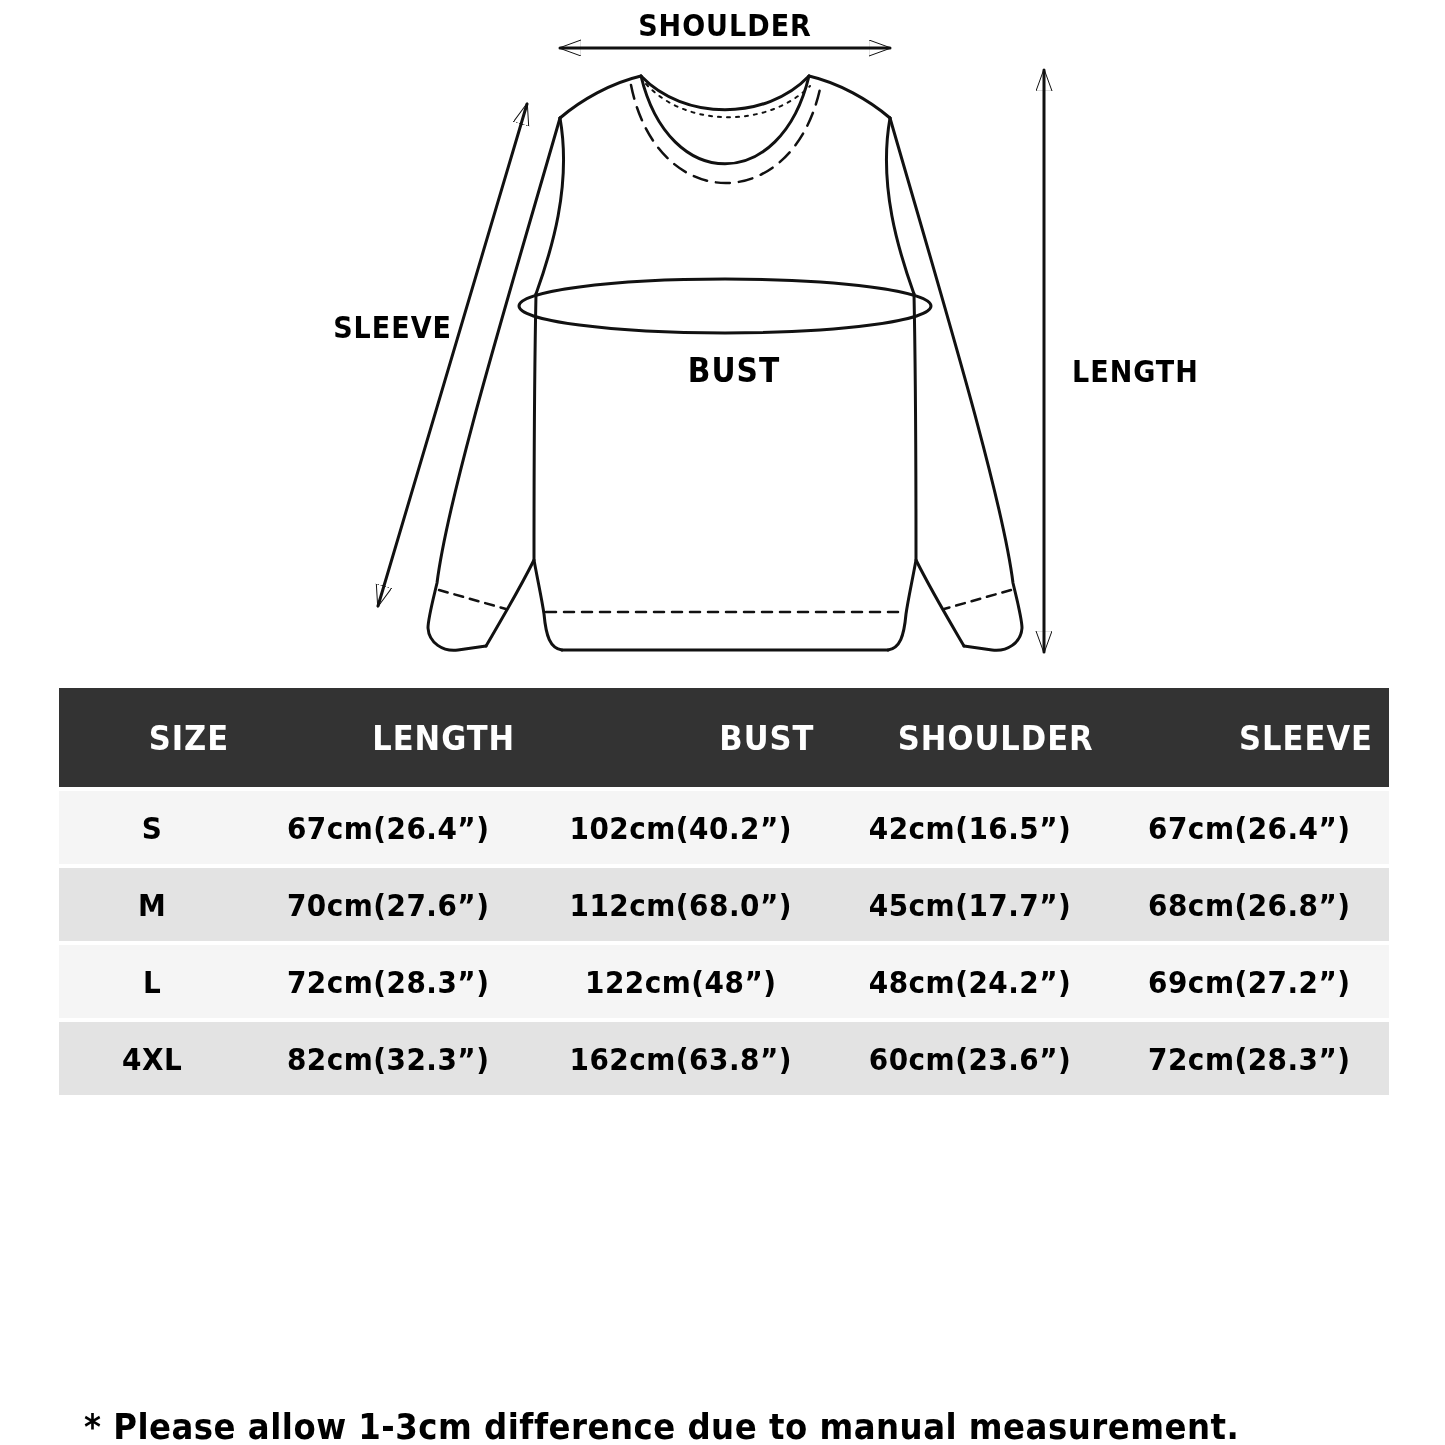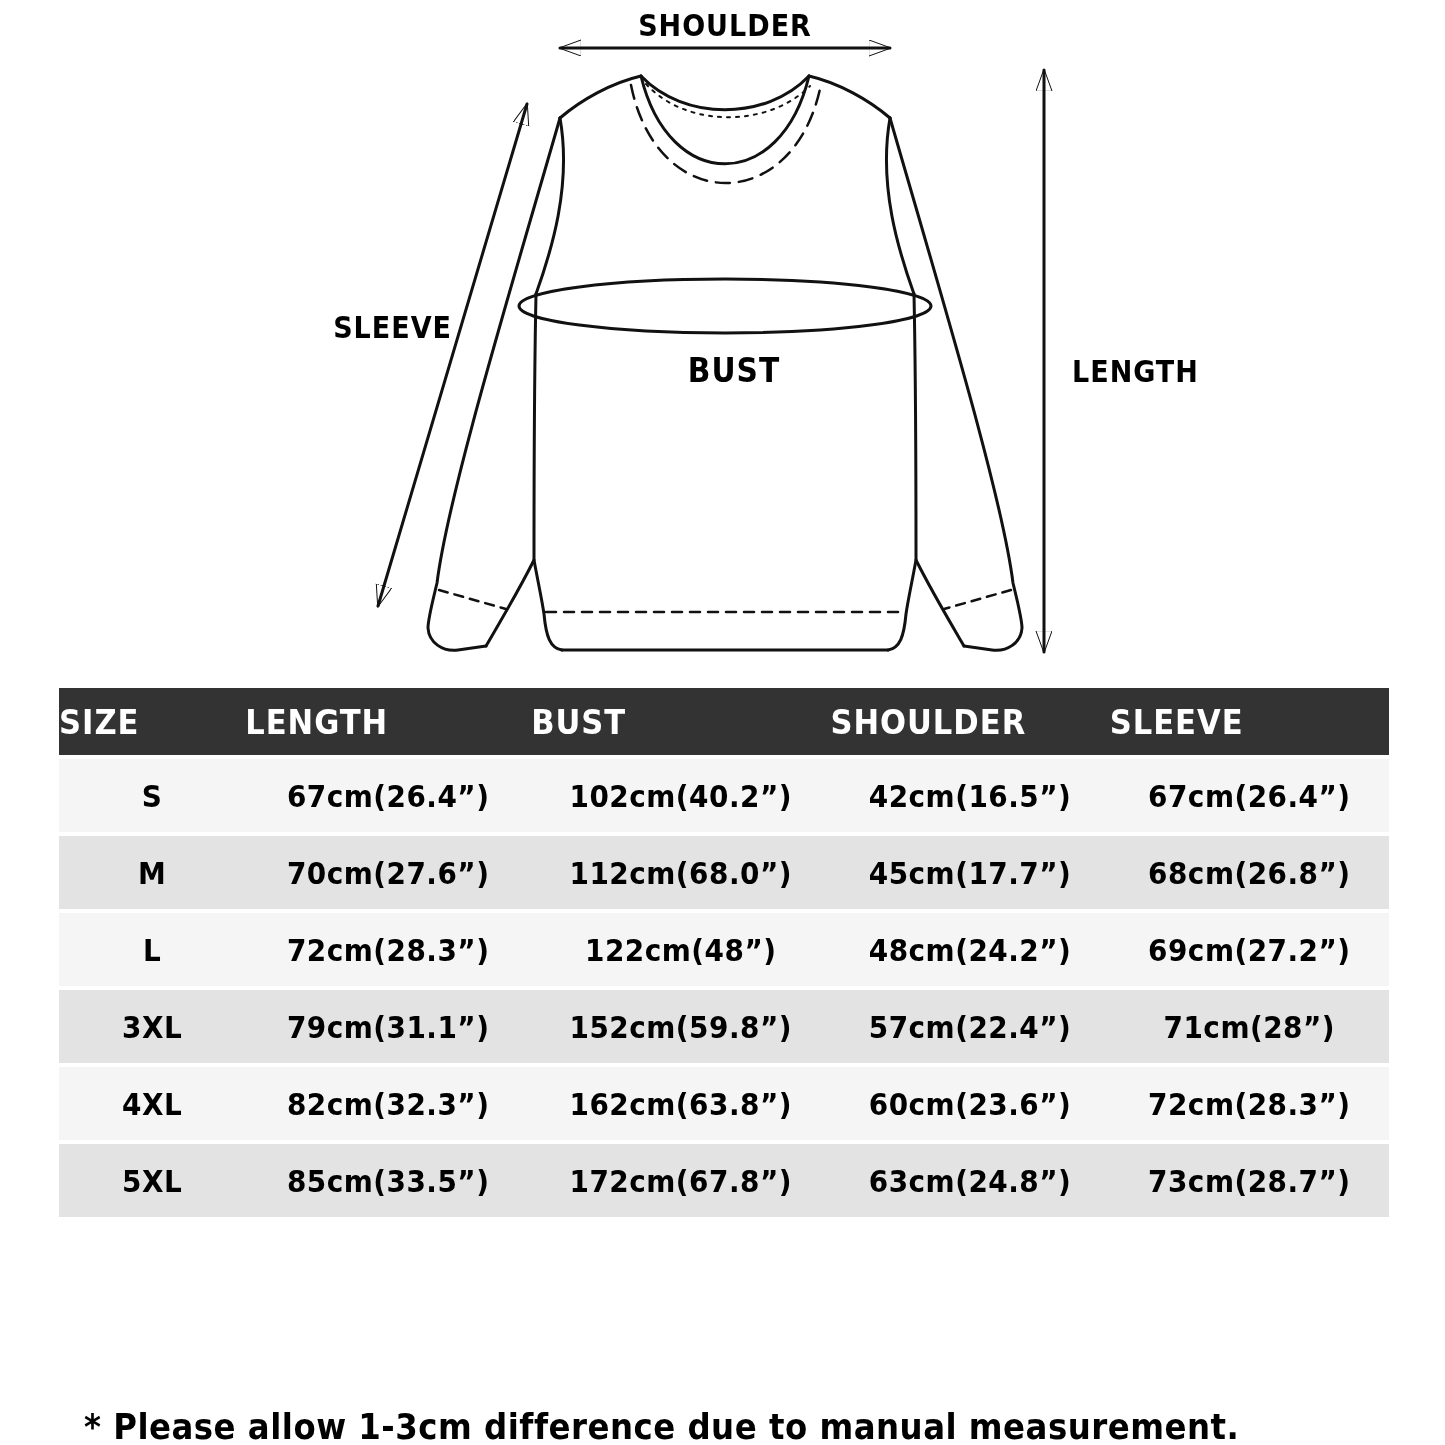--- a/index.html
+++ b/index.html
@@ -25,21 +25,21 @@
     fill:var(--text);stroke:none;font-weight:bold;letter-spacing:1px;
     font-family:"DejaVu Sans","Liberation Sans",sans-serif;font-stretch:condensed;
   }
   table.size-table{
     position:absolute;left:59px;top:688px;width:1330px;
     border-collapse:collapse;table-layout:fixed;
   }
   table.size-table th{
     background:var(--header-bg);color:var(--header-text);
     height:67px;font-size:34px;font-weight:bold;letter-spacing:1px;
-    text-align:left;vertical-align:middle;padding:0;
+    text-align:right;vertical-align:middle;padding:16px;
   }
   table.size-table td{
     height:73px;font-size:31px;font-weight:bold;letter-spacing:0.5px;
     text-align:center;vertical-align:middle;padding:0;
     border-top:4px solid var(--background);
   }
   table.size-table tbody tr:nth-child(odd){background:var(--row-light);}
   table.size-table tbody tr:nth-child(even){background:var(--row-dark);}
   .note{
     position:absolute;left:70px;top:1392px;margin:14px;
@@ -127,38 +127,24 @@
           <td>68cm(26.8”)</td>
         </tr>
         <tr>
           <td>L</td>
           <td>72cm(28.3”)</td>
           <td>122cm(48”)</td>
           <td>48cm(24.2”)</td>
           <td>69cm(27.2”)</td>
         </tr>
         <tr>
-          <td>3XL</td>
-          <td>79cm(31.1”)</td>
-          <td>152cm(59.8”)</td>
-          <td>57cm(22.4”)</td>
-          <td>71cm(28”)</td>
-        </tr>
-        <tr>
           <td>4XL</td>
           <td>82cm(32.3”)</td>
           <td>162cm(63.8”)</td>
           <td>60cm(23.6”)</td>
           <td>72cm(28.3”)</td>
-        </tr>
-        <tr>
-          <td>5XL</td>
-          <td>85cm(33.5”)</td>
-          <td>172cm(67.8”)</td>
-          <td>63cm(24.8”)</td>
-          <td>73cm(28.7”)</td>
         </tr>
       </tbody>
   </table>
 
   <p class="note">* Please allow 1-3cm difference due to manual measurement.</p>
 
 </div>
 
 </body></html>

